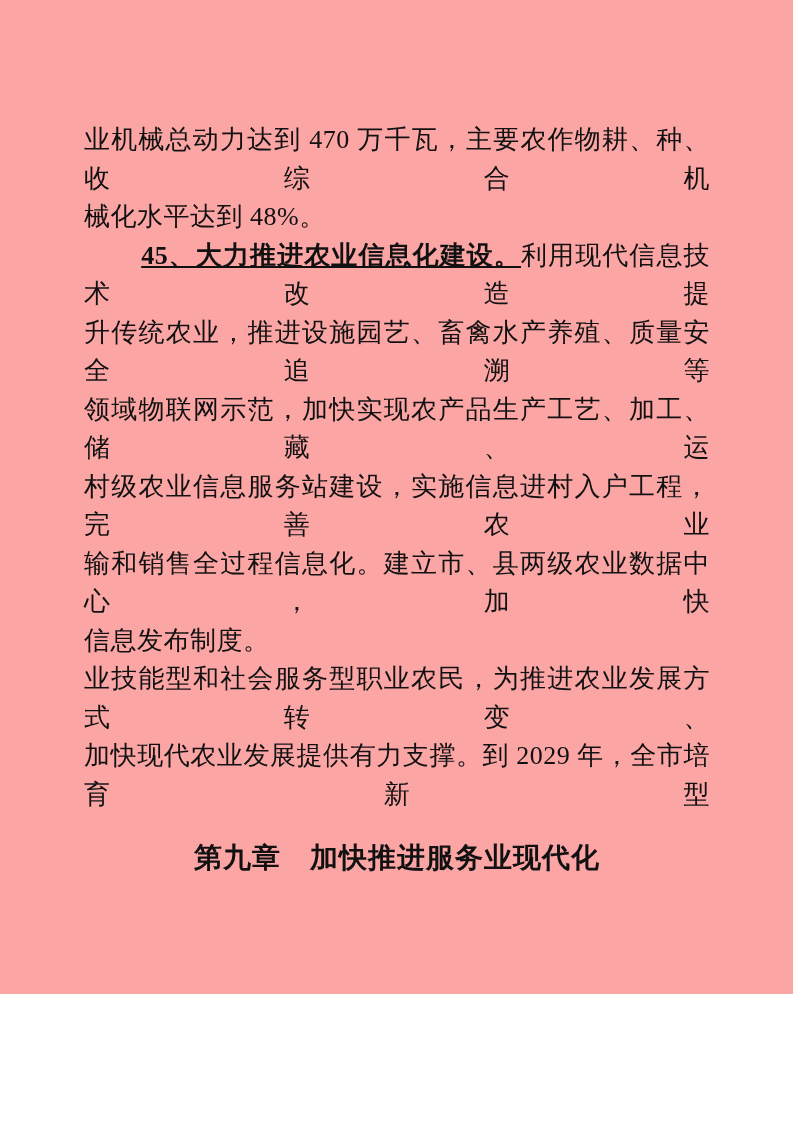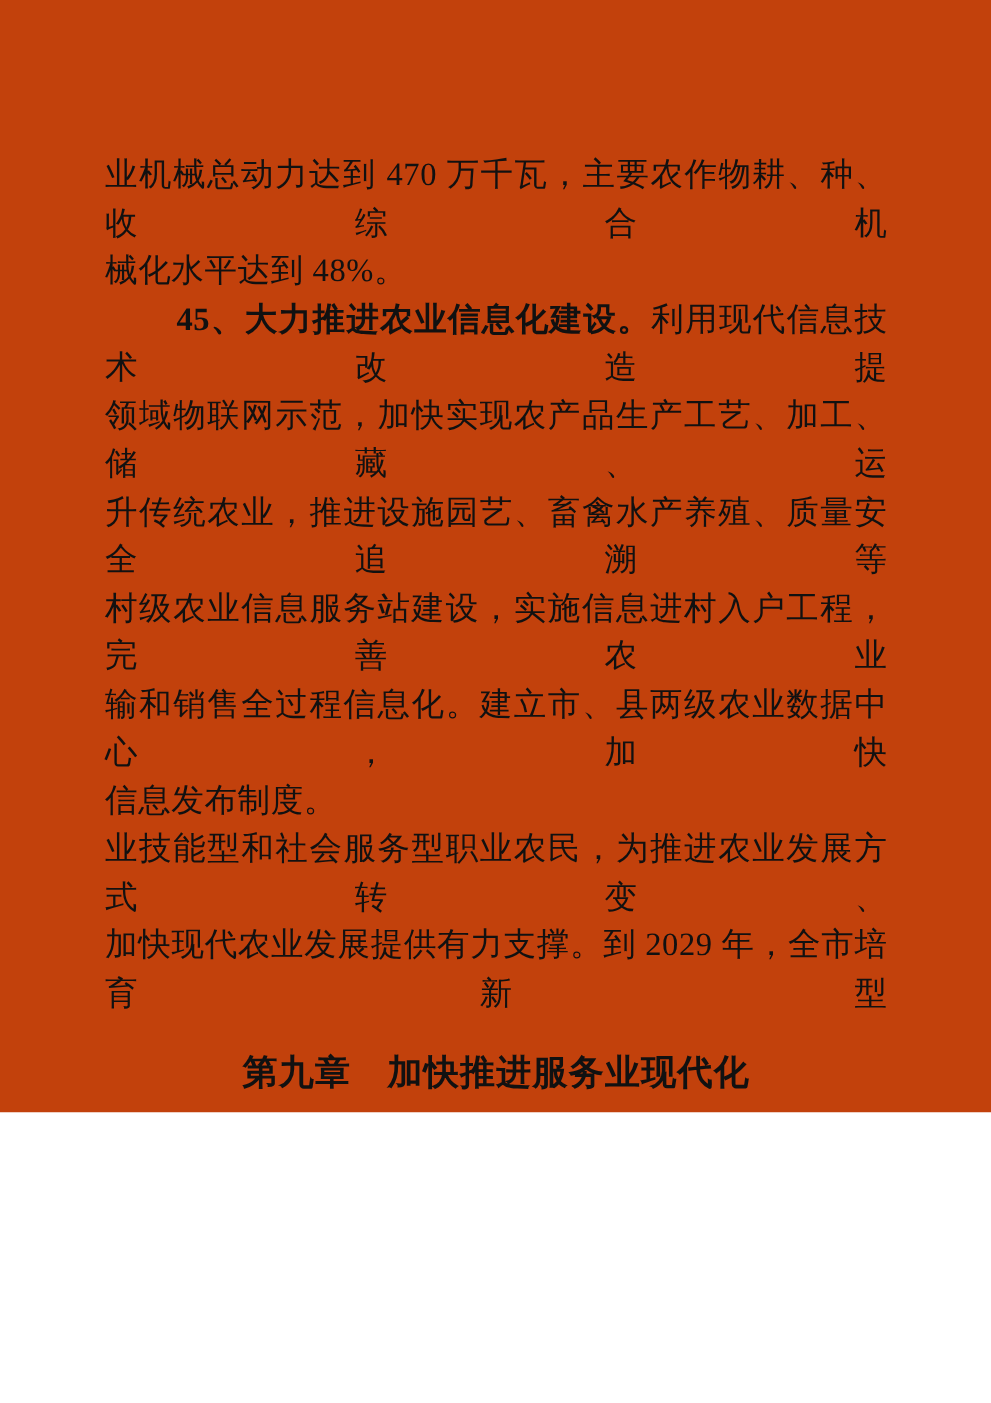--- a/index.html
+++ b/index.html
@@ -3,22 +3,22 @@
 <meta charset="utf-8">
 <style>
   html, body {
     margin: 0;
     padding: 0;
     background: #ffffff;
   }
   .page {
     position: relative;
     width: 793px;
-    height: 890px;
-    background: #c2410c;
+    height: 994px;
+    background: #fca5a5;
     overflow: hidden;
     font-family: "Liberation Serif", "DejaVu Serif", serif;
     color: #111111;
   }
   .content {
     position: absolute;
     left: 84px;
     top: 121px;
     width: 626px;
   }
@@ -32,20 +32,21 @@
     white-space: normal;
   }
   .bodyline.endline {
     text-align-last: left;
   }
   .bodyline.indent {
     text-indent: 2.2em;
   }
   .lead {
     font-weight: bold;
+    text-decoration: underline;
   }
   .chapter-heading {
     margin-top: 24px;
     font-family: "Liberation Sans", "DejaVu Sans", sans-serif;
     font-weight: bold;
     font-size: 28px;
     line-height: 40px;
     text-align: center;
     letter-spacing: 1px;
   }
@@ -66,22 +67,22 @@
 <div class="page">
   <div class="content">
 
     <div class="para">
       <div class="bodyline">业机械总动力达到 470 万千瓦，主要农作物耕、种、收综合机</div>
       <div class="bodyline endline">械化水平达到 48%。</div>
     </div>
 
     <div class="para">
       <div class="bodyline indent"><span class="lead">45、大力推进农业信息化建设。</span><span>利用现代信息技术改造提</span></div>
+      <div class="bodyline">升传统农业，推进设施园艺、畜禽水产养殖、质量安全追溯等</div>
       <div class="bodyline">领域物联网示范，加快实现农产品生产工艺、加工、储藏、运</div>
-      <div class="bodyline">升传统农业，推进设施园艺、畜禽水产养殖、质量安全追溯等</div>
       <div class="bodyline">村级农业信息服务站建设，实施信息进村入户工程，完善农业</div>
       <div class="bodyline">输和销售全过程信息化。建立市、县两级农业数据中心，加快</div>
       <div class="bodyline endline">信息发布制度。</div>
     </div>
 
     <div class="para">
       <div class="bodyline">业技能型和社会服务型职业农民，为推进农业发展方式转变、</div>
       <div class="bodyline">加快现代农业发展提供有力支撑。到 2029 年，全市培育新型</div>
     </div>
 

